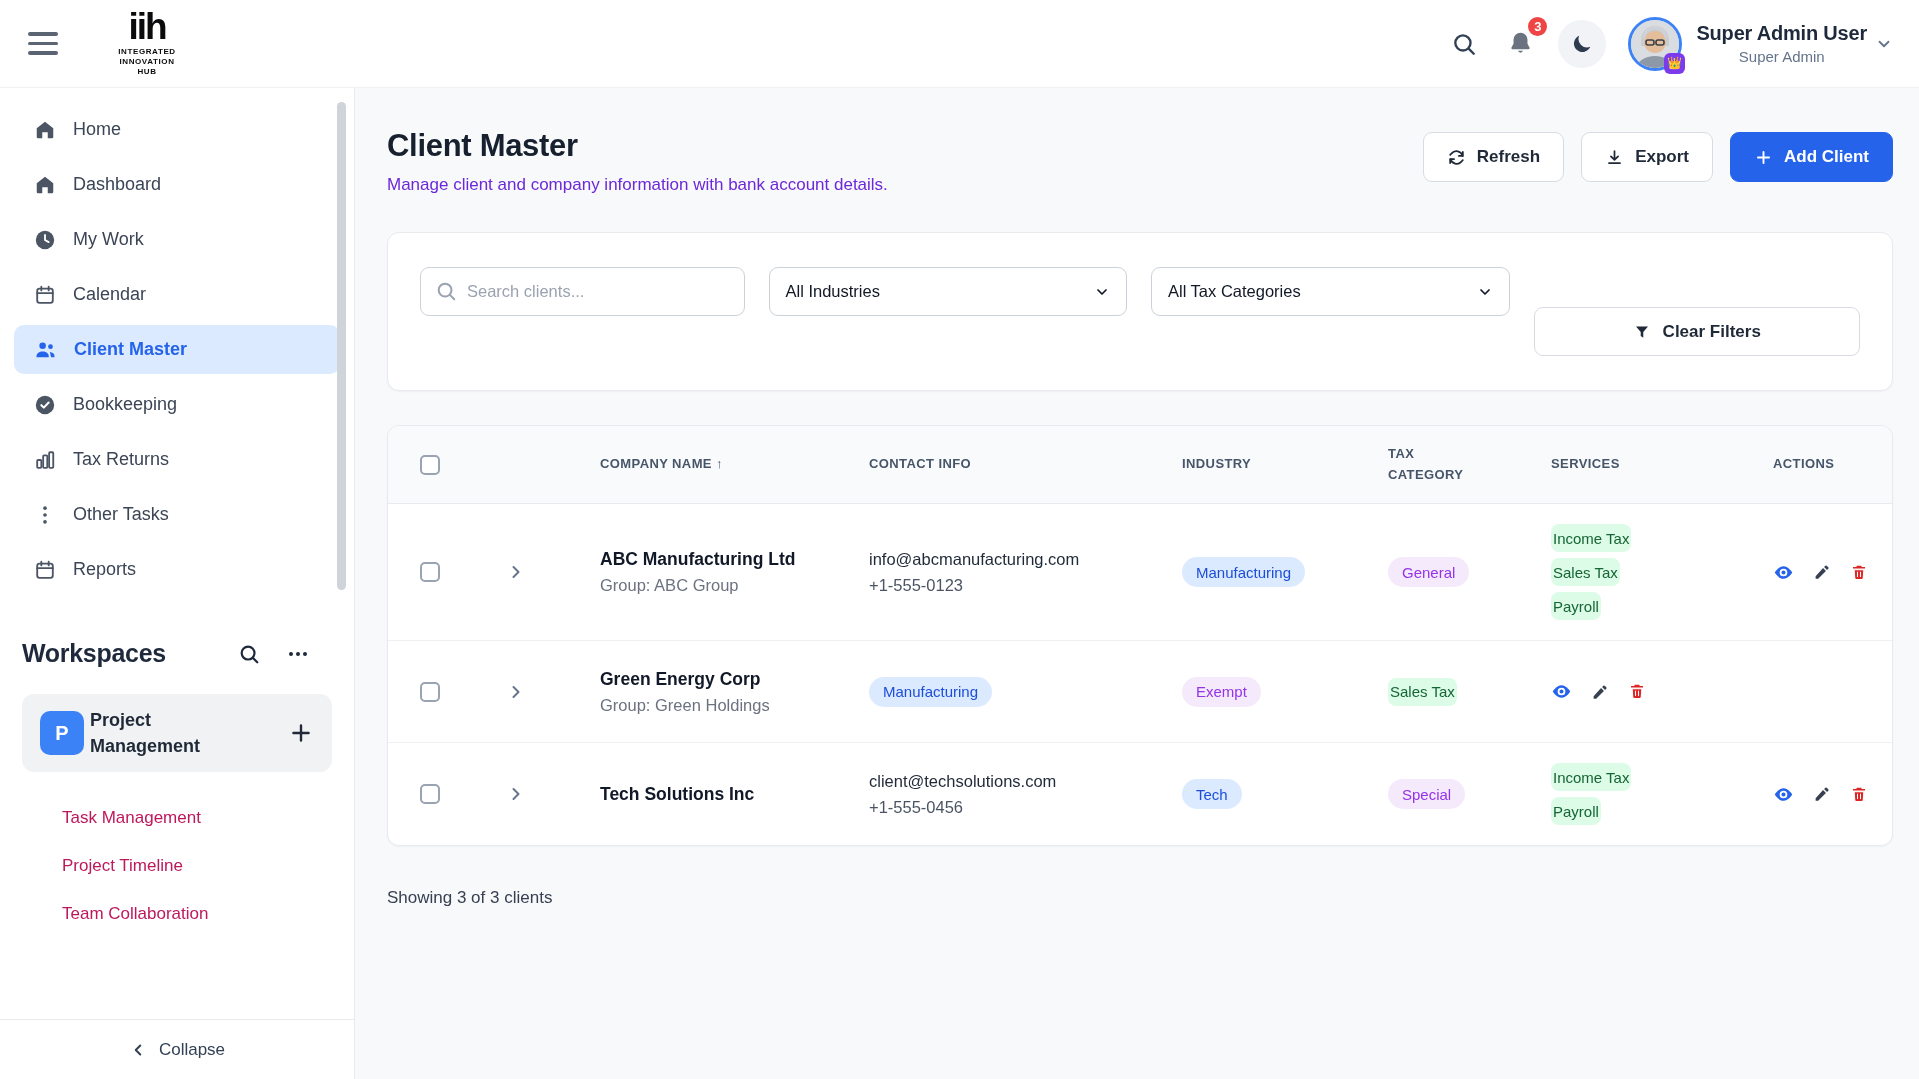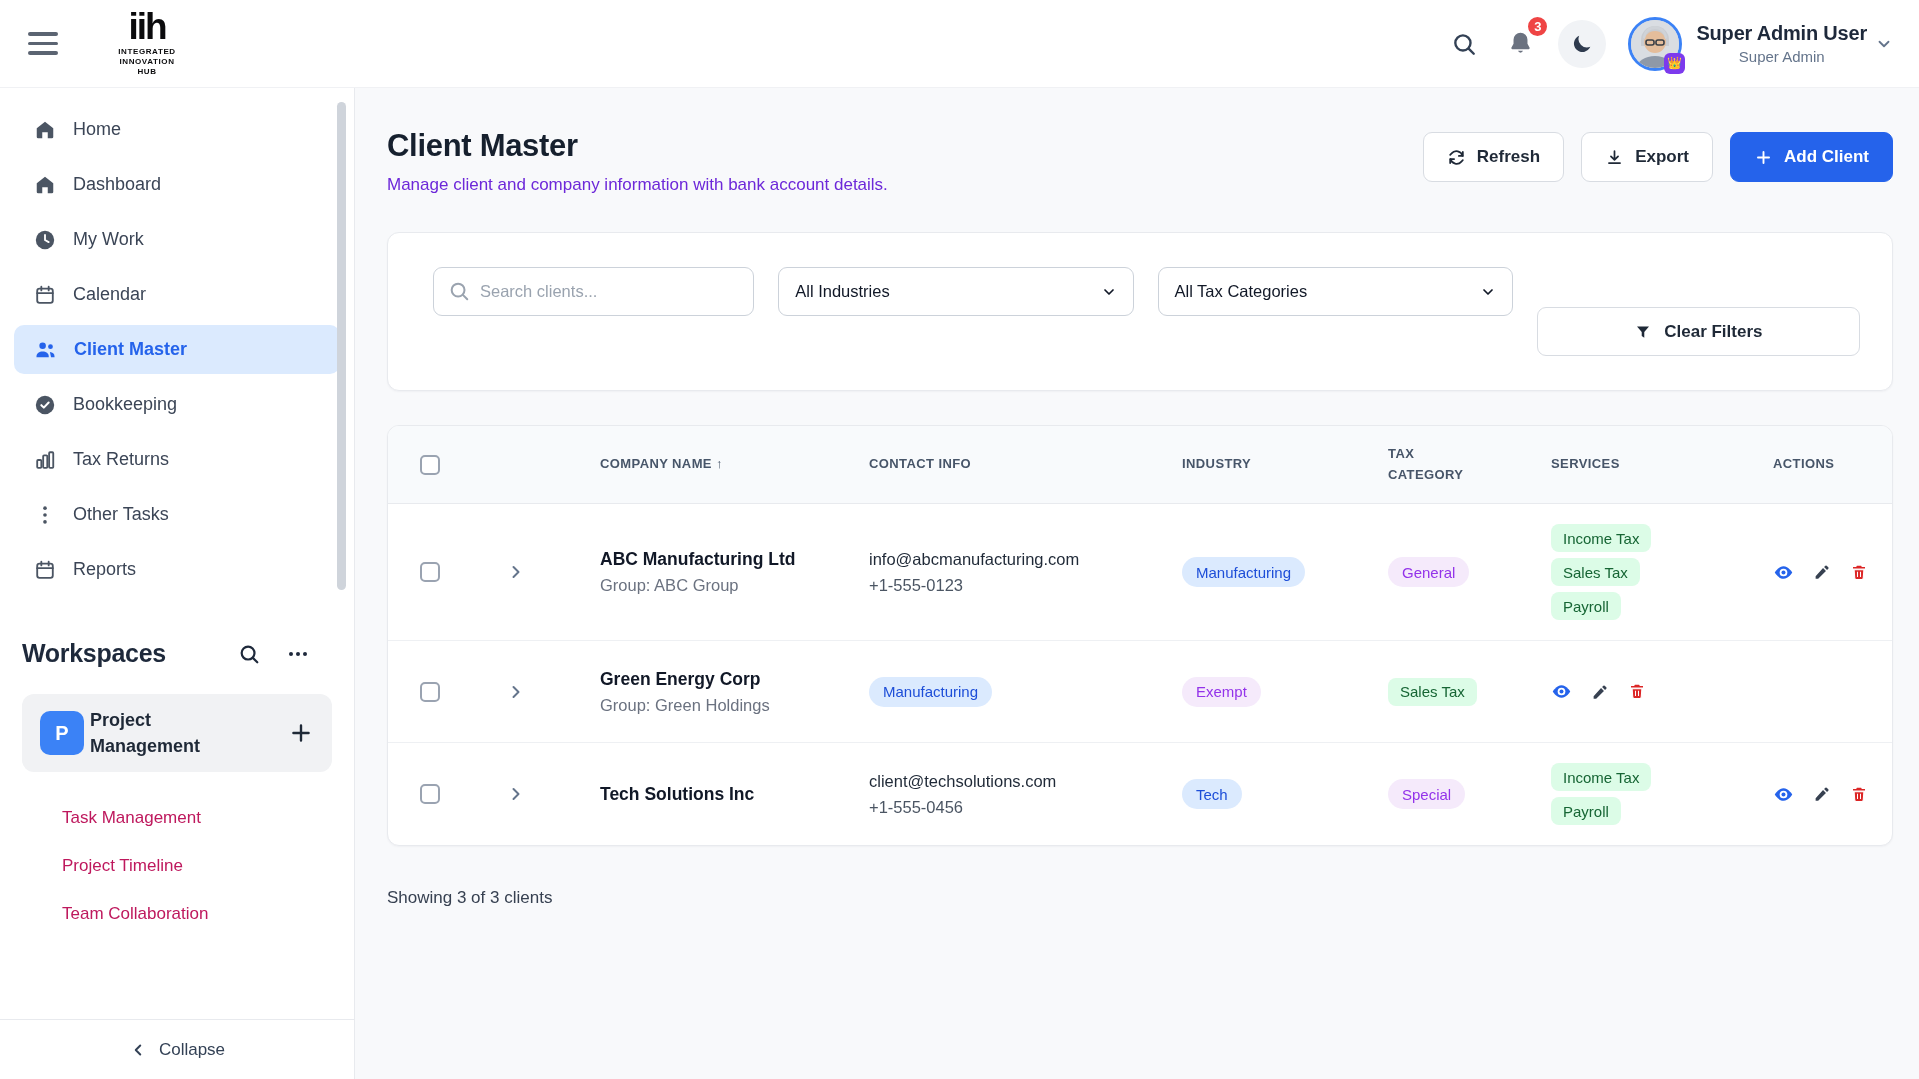--- a/index.html
+++ b/index.html
@@ -55,21 +55,21 @@
   .main { flex:1; padding:40px 26px 0 32px; overflow:hidden; }
   .title-row { display:flex; align-items:flex-start; }
   .page-title { font-size:31px; font-weight:700; color:#16202e; letter-spacing:-0.3px; }
   .page-subtitle { font-size:17px; color:#6d28d9; margin-top:11px; }
   .toolbar { margin-left:auto; display:flex; gap:17px; padding-top:4px; }
   .btn { height:50px; border-radius:9px; display:flex; align-items:center; gap:11px; padding:0 23px; font-size:17px; font-weight:600; cursor:pointer; }
   .btn-outline { background:#fff; border:1px solid #d8dce2; color:#1f2937; }
   .btn-primary { background:#2563eb; border:1px solid #2563eb; color:#fff; }
 
   .filters-card { margin-top:37px; background:#fff; border:1px solid #e8eaee; border-radius:12px; padding:34px 32px; display:flex; gap:24px; box-shadow:0 1px 2px rgba(16,24,40,.04); }
-  .search-box { flex:1; position:relative;margin-left:13px; }
+  .search-box { flex:1; position:relative; }
   .search-box input { width:100%; height:49px; border:1px solid #ccd2da; border-radius:9px; padding:0 14px 0 46px; font-size:16.5px; font-family:"Liberation Sans", sans-serif; color:#1f2937; outline:none; }
   .search-box input::placeholder { color:#9aa3af; }
   .search-box .s-icon { position:absolute; left:15px; top:13px; }
   .fake-select { flex:1; height:49px; border:1px solid #ccd2da; border-radius:9px; background:#fff; display:flex; align-items:center; padding:0 16px; font-size:16.5px; color:#111827; cursor:pointer; }
   .fake-select .sel-chevron { margin-left:auto; }
   .btn-clear { flex:1; height:49px; border:1px solid #d8dce2; border-radius:9px; background:#fff; display:flex; align-items:center; justify-content:center; gap:12px; font-size:17px; font-weight:600; color:#1f2937; cursor:pointer;margin-top:40px; }
 
   .table-card { margin-top:34px; background:#fff; border:1px solid #e8eaee; border-radius:12px; overflow:hidden; box-shadow:0 1px 2px rgba(16,24,40,.04); }
   .tgrid { display:grid; grid-template-columns:118px 94px 269px 313px 206px 163px 222px 1fr; align-items:center; }
   .thead { background:#f8fafc; border-bottom:1px solid #e8eaee; height:78px; }
@@ -80,21 +80,21 @@
   .cell-check { padding-left:32px; }
   .cb { width:20px; height:20px; border:2px solid #9aa3b1; border-radius:5px; background:#fff; cursor:pointer; }
   .row-chevron { cursor:pointer; width:22px; }
   .company-name { font-size:17.5px; font-weight:700; color:#111827; }
   .company-group { font-size:16.5px; color:#6b7280; margin-top:6px; }
   .contact-email { font-size:16.5px; color:#1f2937; }
   .contact-phone { font-size:16.5px; color:#4b5563; margin-top:7px; }
   .pill { display:inline-flex; align-items:center; height:30px; padding:0 14px; border-radius:999px; font-size:15px; font-weight:500; }
   .pill-blue { background:#dbeafe; color:#1d4ed8; }
   .pill-purple { background:#f5eafb; color:#9333ea; }
-  .pill-green { background:#dcfce7; color:#166534; border-radius:8px; height:28px; padding:0 12px; }
+  .pill-green { background:#dcfce7; color:#166534; border-radius:8px; height:28px; padding:0 2px; }
   .services-stack { display:flex; flex-direction:column; align-items:flex-start; gap:6px; }
   .actions-cell { display:flex; align-items:center; gap:19px; }
   .actions-cell > * { cursor:pointer; }
   .table-footer { margin-top:42px; font-size:17px; color:#374151; }
 </style>
 </head>
 <body>
 
 <div class="app-header">
   <div class="hamburger">

